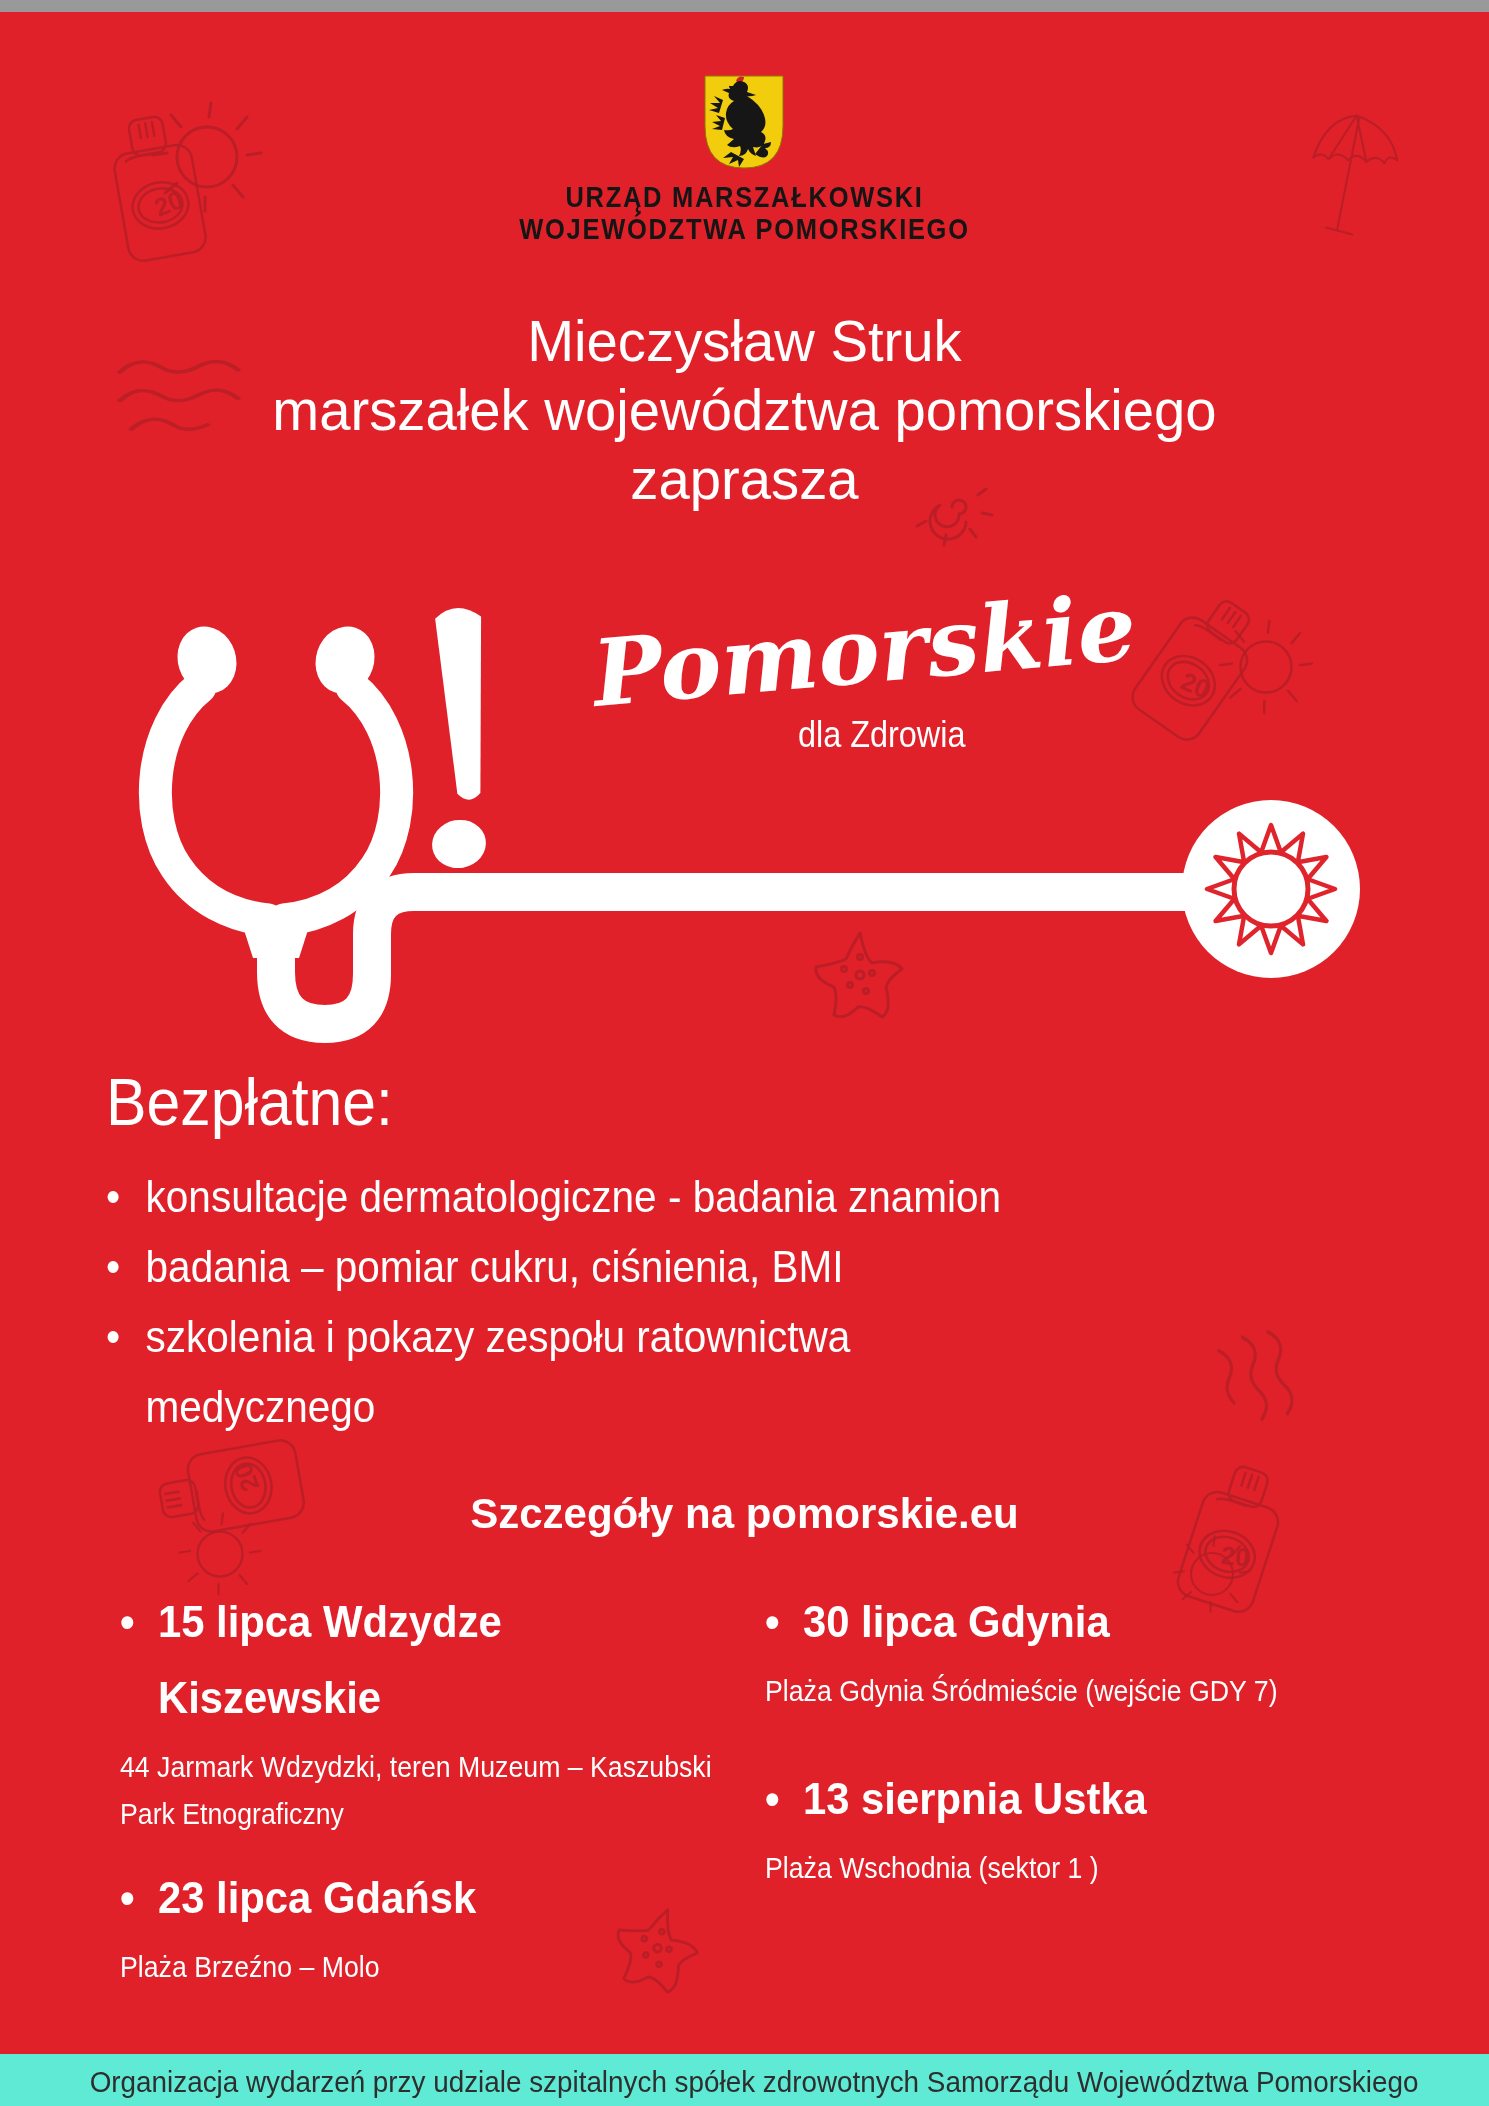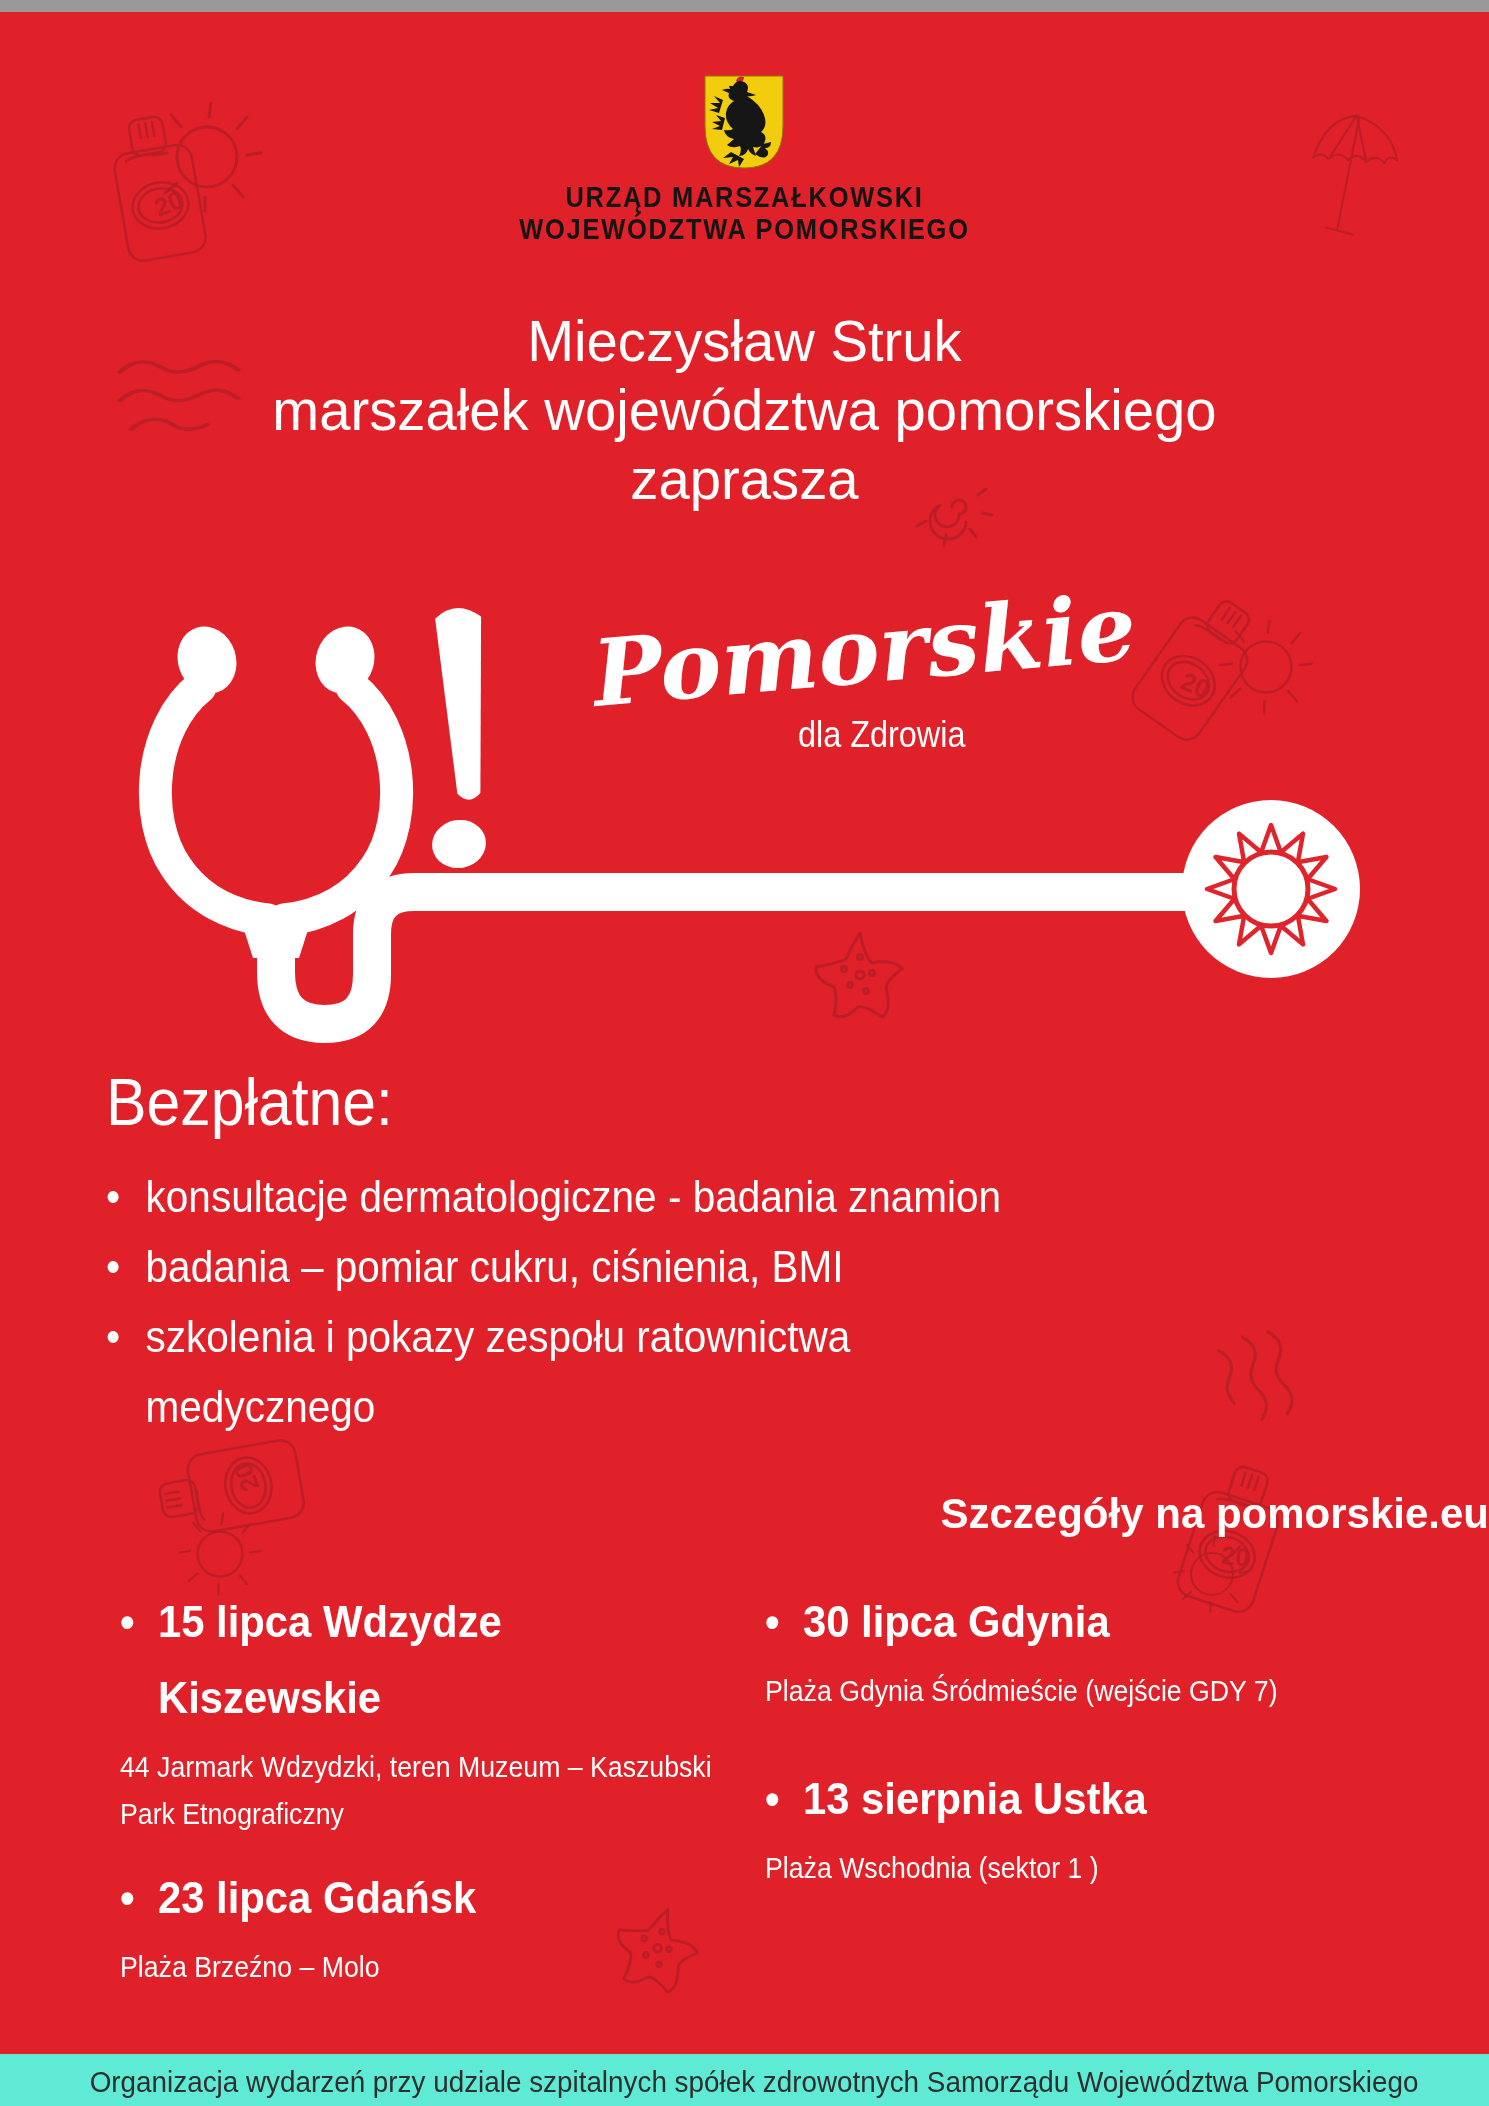--- a/index.html
+++ b/index.html
@@ -27,21 +27,21 @@
     font-size:92px;transform:rotate(-5deg);transform-origin:left bottom;white-space:nowrap;}
   .tagline{left:798px;top:702px;font-size:36px;transform:scaleX(.9);transform-origin:left top;white-space:nowrap;}
   
   .free-h{left:106px;top:1052px;font-size:66px;transform:scaleX(.92);transform-origin:left top;white-space:nowrap;}
   .blist{left:106px;top:1150px;font-size:45px;transform:scaleX(.9);transform-origin:left top;}
   .bitem{display:flex;line-height:70px;}
   .bitem .bdot{width:44px;flex:0 0 44px;}
   .bitem .btxt{white-space:nowrap;}
   .bitem .btxt.wrap{white-space:normal;max-width:960px;}
   
-  .note{left:0;right:0;top:1478px;text-align:right;font-size:42px;font-weight:bold;white-space:nowrap;}
+  .note{left:0;right:0;top:1478px;text-align:center;font-size:42px;font-weight:bold;white-space:nowrap;}
   
   .col{position:absolute;top:1572px;}
   .col-left{left:120px;width:700px;}
   .col-right{left:765px;width:700px;}
   .ev-title{display:flex;font-size:44px;font-weight:bold;line-height:76px;
     transform:scaleX(.95);transform-origin:left top;}
   .ev-title .bdot{width:40px;flex:0 0 40px;}
   .ev-title .etxt{max-width:520px;}
   .ev-venue{font-size:29px;line-height:47px;margin-top:8px;max-width:700px;
     transform:scaleX(.92);transform-origin:left top;}

